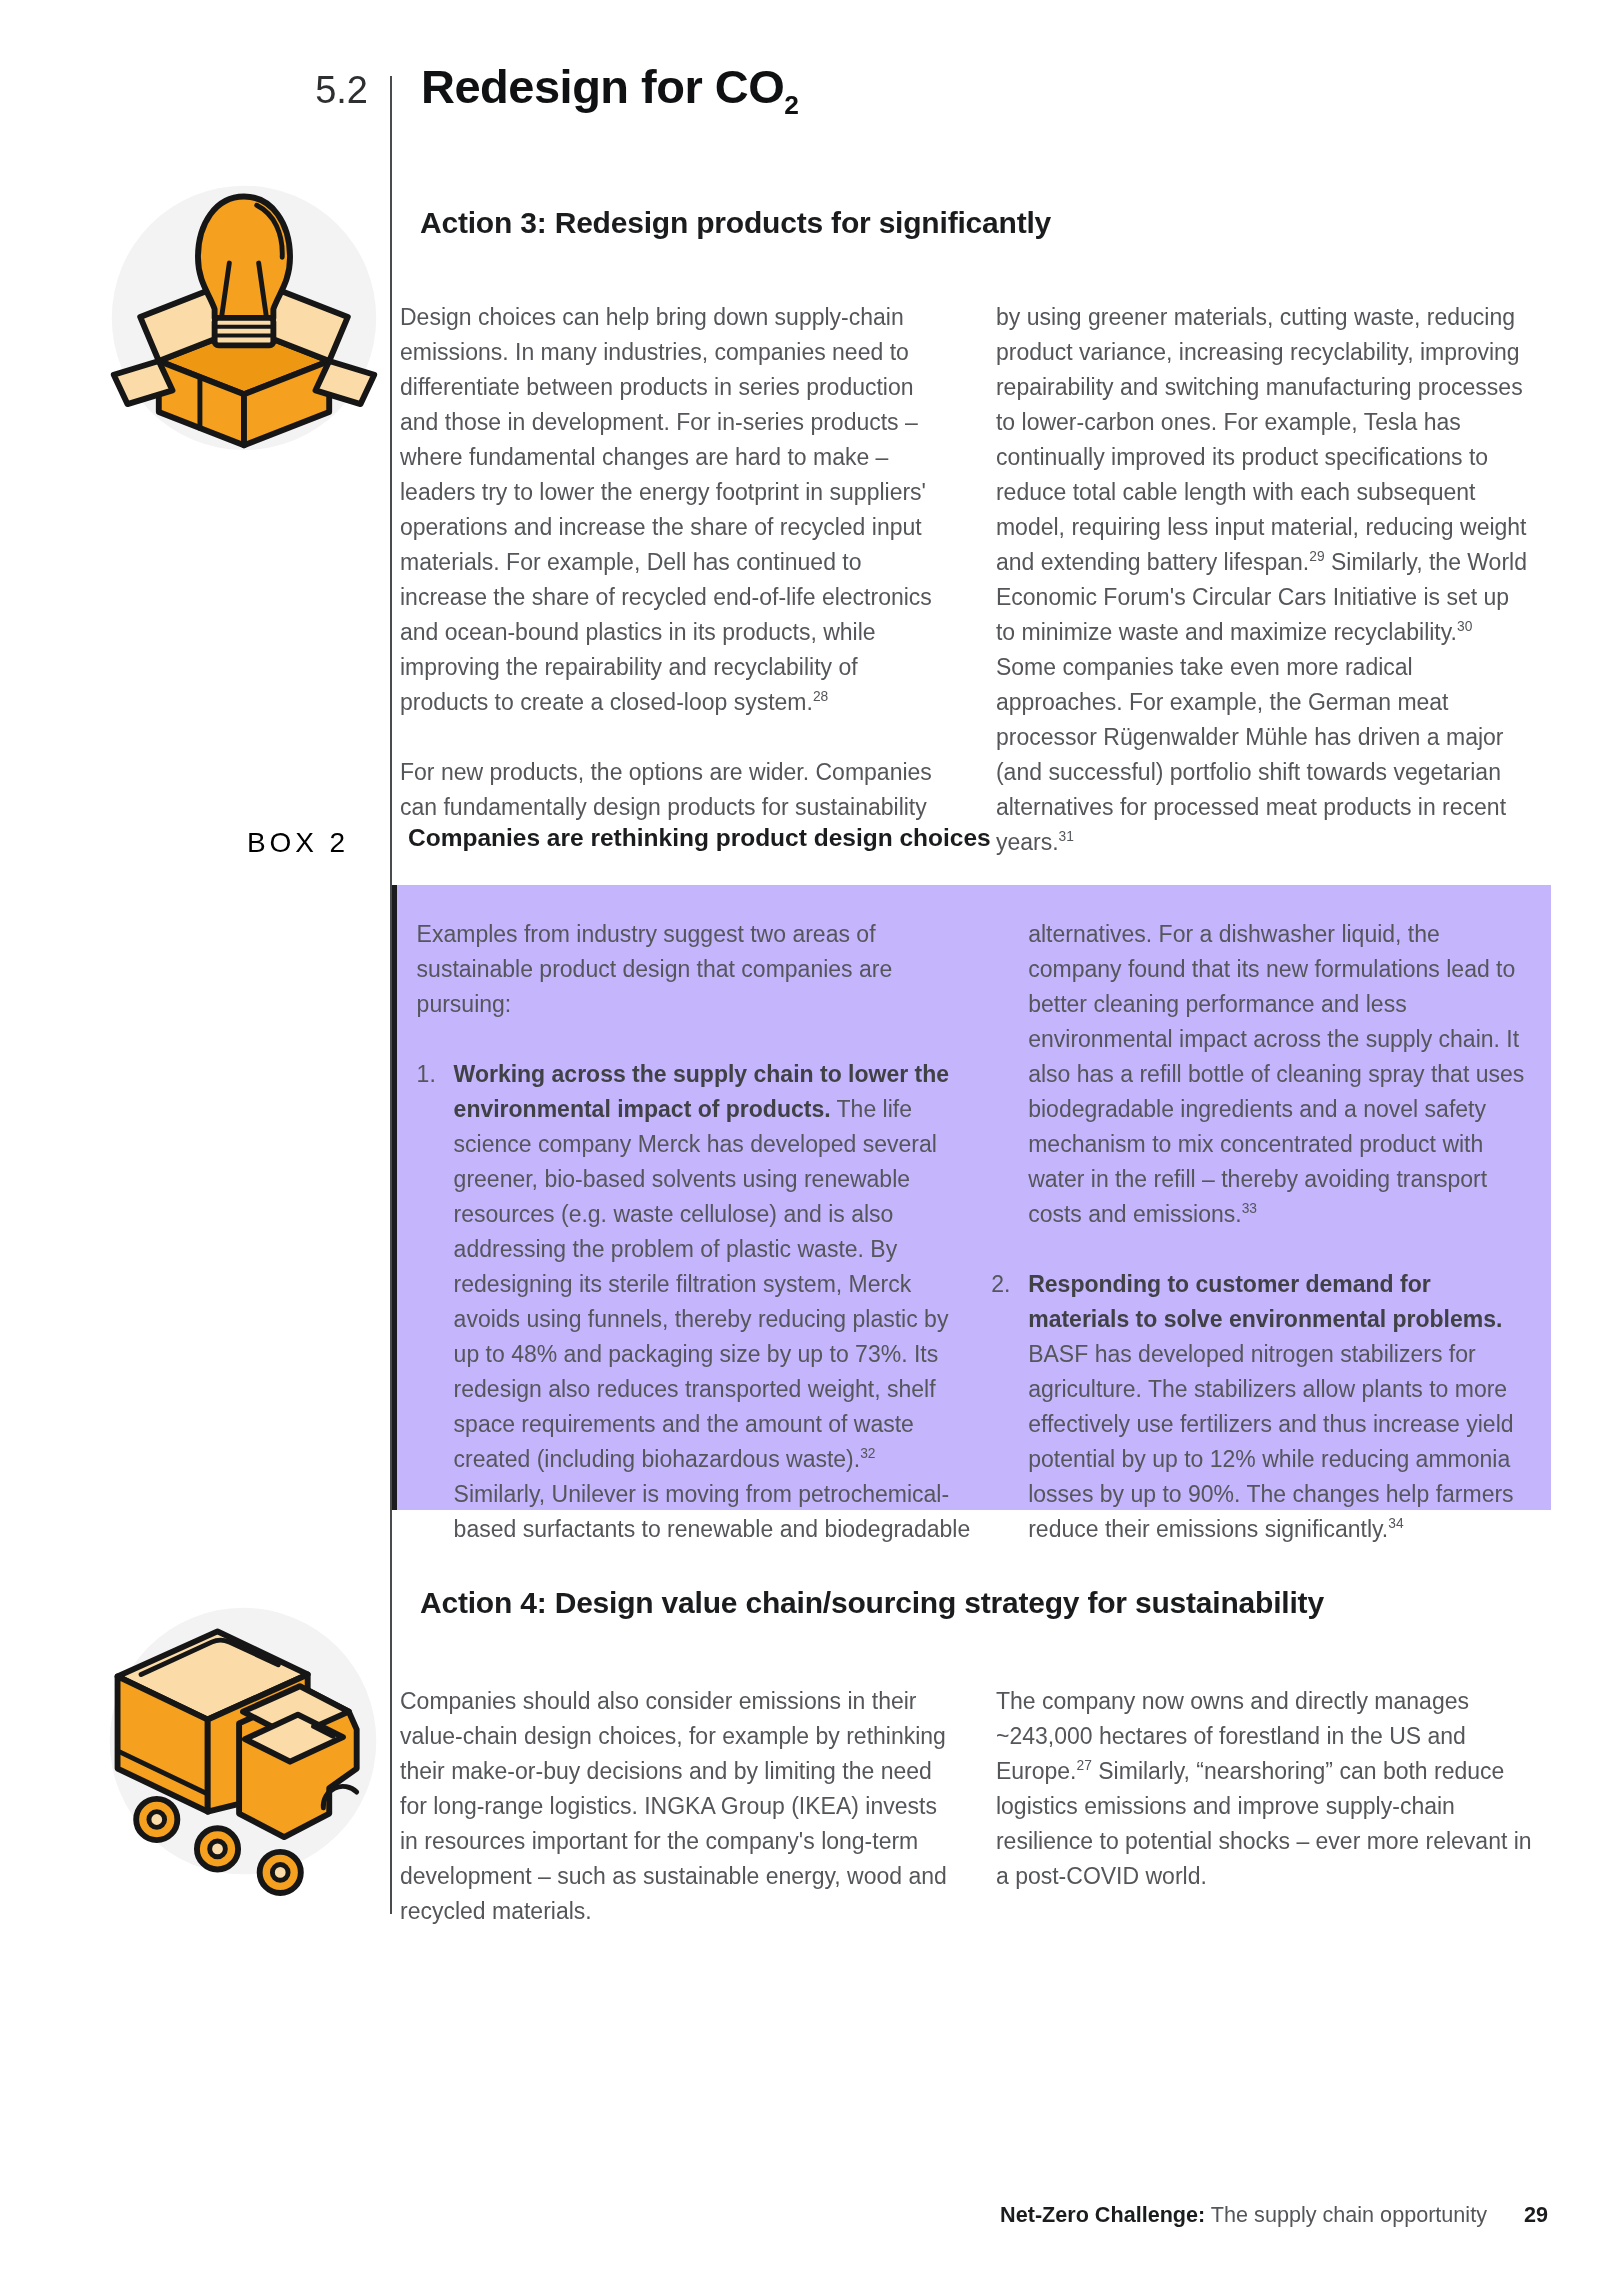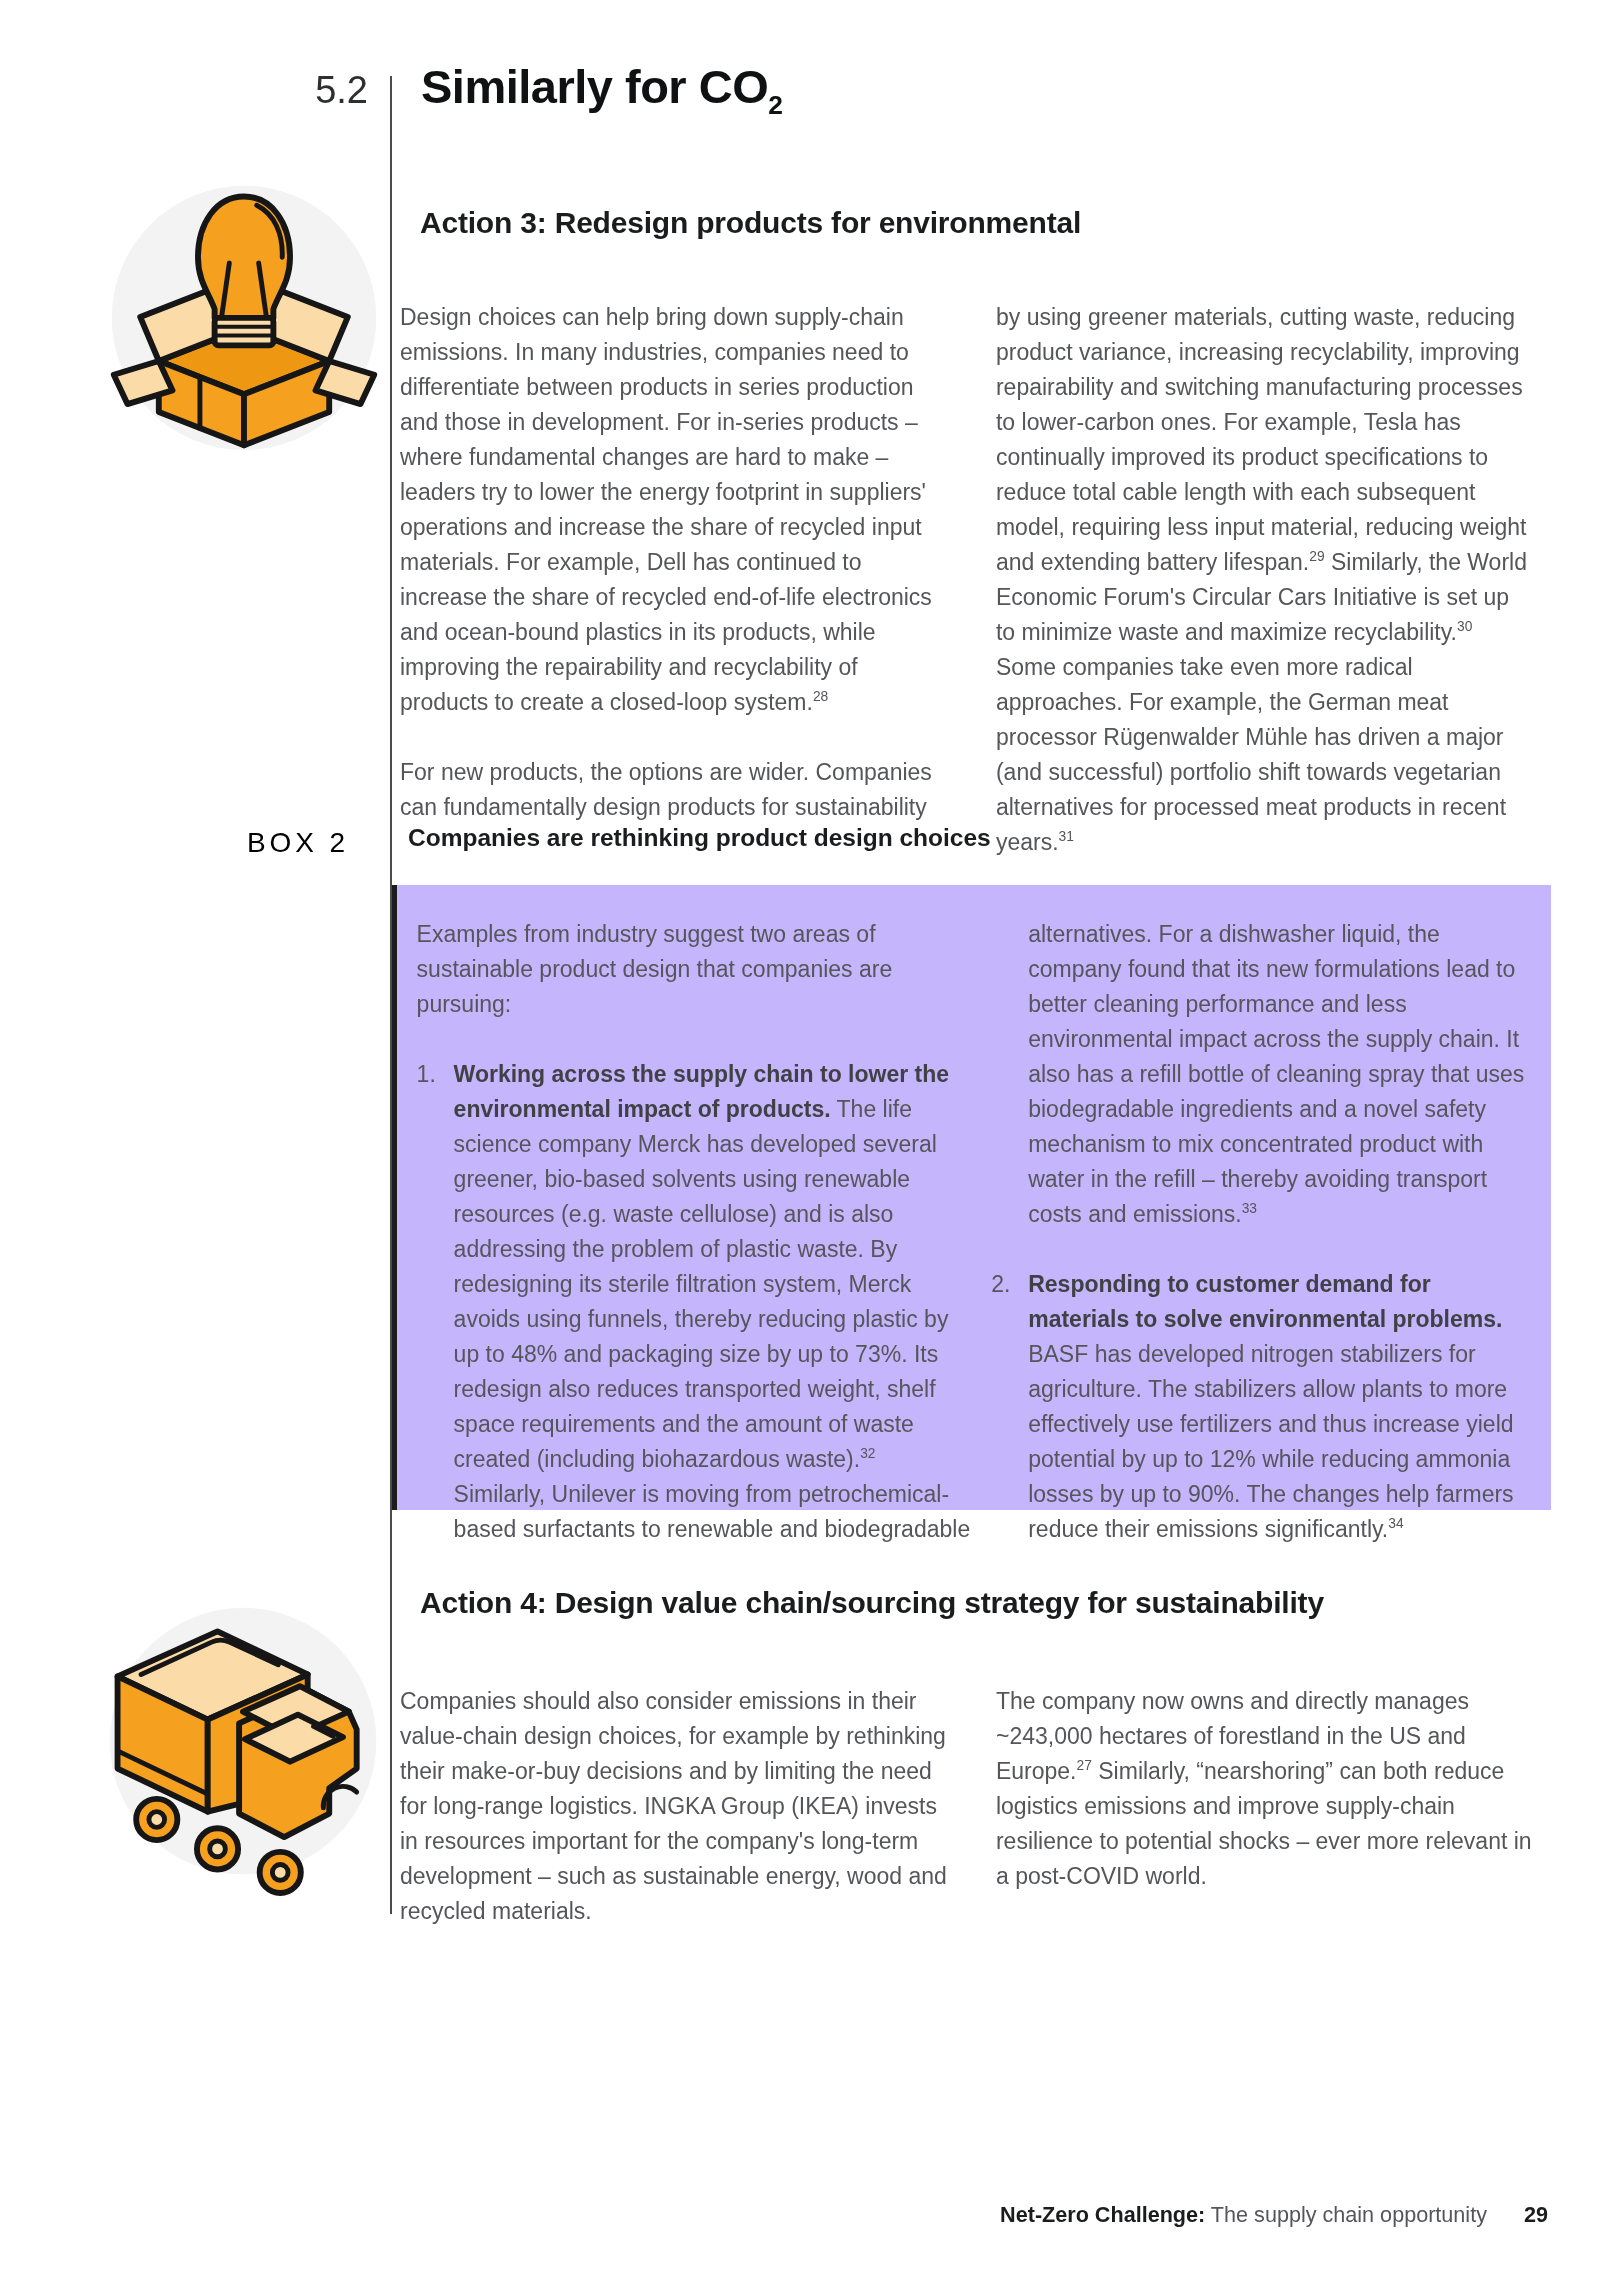--- a/index.html
+++ b/index.html
@@ -49,21 +49,21 @@
 </style>
 </head>
 <body>
 
 <div class="page">
 
   <div class="vrule"></div>
 
   <div class="section-number">5.2</div>
 
-  <h1 class="page-title"><span>Similarly for CO</span><span class="sub">2</span></h1>
+  <h1 class="page-title"><span>Redesign for CO</span><span class="sub">2</span></h1>
 
   <div class="icon-wrap" style="left:102px; top:169px;">
     <svg width="284" height="290" viewBox="0 0 290 296">
       <circle cx="145" cy="152" r="135" fill="#f3f3f4"></circle>
       <g stroke="#161616" stroke-width="6" stroke-linejoin="round" stroke-linecap="round">
         <polygon points="145,162 232,196 145,230 58,196" fill="#ED9712"></polygon>
         <polygon points="58,196 145,162 126,117 39,151" fill="#FBDCA8"></polygon>
         <polygon points="145,162 232,196 251,151 164,117" fill="#FBDCA8"></polygon>
         <path d="M145,28 C116,28 98,56 98,90 C98,115 110,128 115,143 L115,152 L175,152 L175,143 C180,128 192,115 192,90 C192,56 174,28 145,28 Z" fill="#F5A01E"></path>
         <path d="M158,37 C176,46 185,66 184,90" fill="none" stroke-width="5"></path>
@@ -74,21 +74,21 @@
         <line x1="115" y1="170" x2="175" y2="170" stroke-width="4"></line>
         <polygon points="58,196 145,230 145,282 58,248" fill="#F5A01E"></polygon>
         <polygon points="145,230 232,196 232,248 145,282" fill="#F5A01E"></polygon>
         <line x1="100" y1="213" x2="100" y2="265" stroke-width="5"></line>
         <polygon points="58,196 12,210 26,240 72,226" fill="#FBDCA8"></polygon>
         <polygon points="232,196 278,210 264,240 218,226" fill="#FBDCA8"></polygon>
       </g>
     </svg>
   </div>
 
-  <h2 class="action" style="top:206px;">Action 3: Redesign products for environmental</h2>
+  <h2 class="action" style="top:206px;">Action 3: Redesign products for significantly</h2>
 
   <div class="cols" style="top:300px;">
     <div class="col-left body-text">
       <p>Design choices can help bring down supply-chain emissions. In many industries, companies need to differentiate between products in series production and those in development. For in-series products – where fundamental changes are hard to make – leaders try to lower the energy footprint in suppliers' operations and increase the share of recycled input materials. For example, Dell has continued to increase the share of recycled end-of-life electronics and ocean-bound plastics in its products, while improving the repairability and recyclability of products to create a closed-loop system.<sup>28</sup></p>
       <p>For new products, the options are wider. Companies can fundamentally design products for sustainability</p>
     </div>
     <div class="col-right body-text">
       <p>by using greener materials, cutting waste, reducing product variance, increasing recyclability, improving repairability and switching manufacturing processes to lower-carbon ones. For example, Tesla has continually improved its product specifications to reduce total cable length with each subsequent model, requiring less input material, reducing weight and extending battery lifespan.<sup>29</sup> Similarly, the World Economic Forum's Circular Cars Initiative is set up to minimize waste and maximize recyclability.<sup>30</sup> Some companies take even more radical approaches. For example, the German meat processor Rügenwalder Mühle has driven a major (and successful) portfolio shift towards vegetarian alternatives for processed meat products in recent years.<sup>31</sup></p>
     </div>
   </div>

